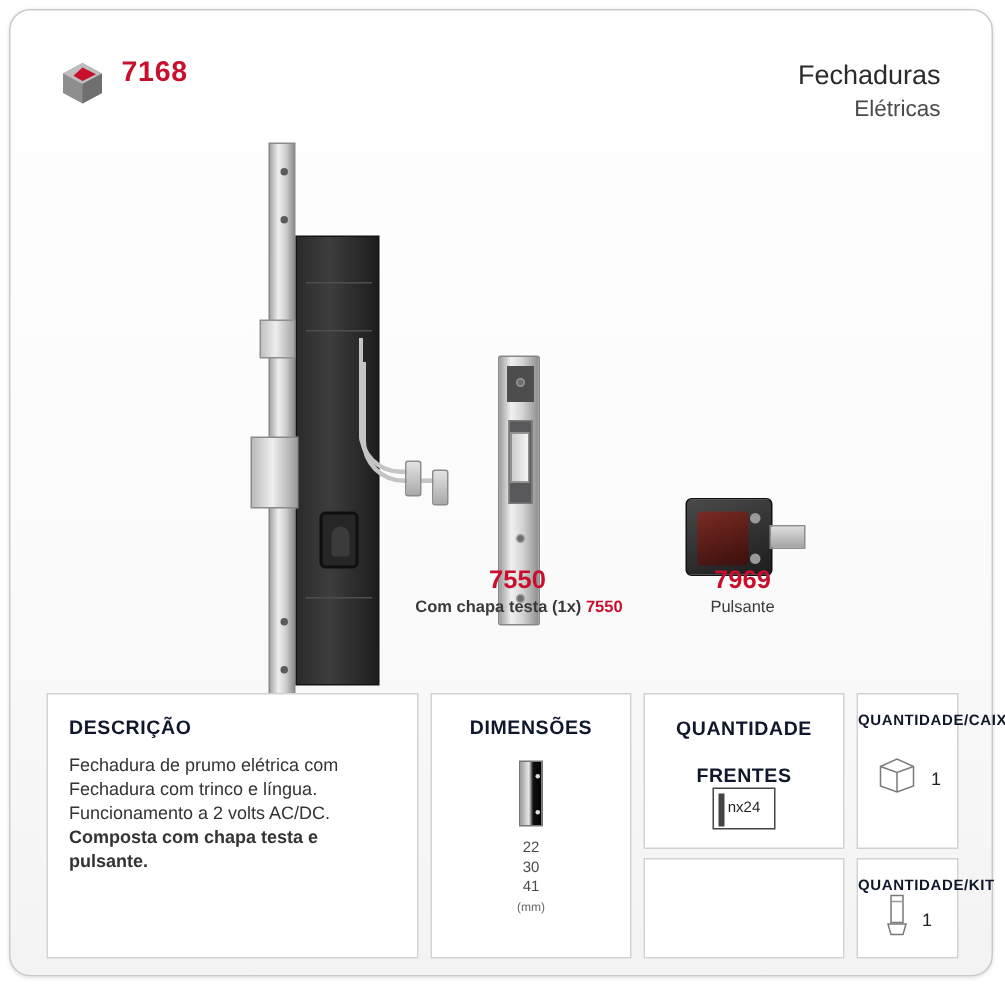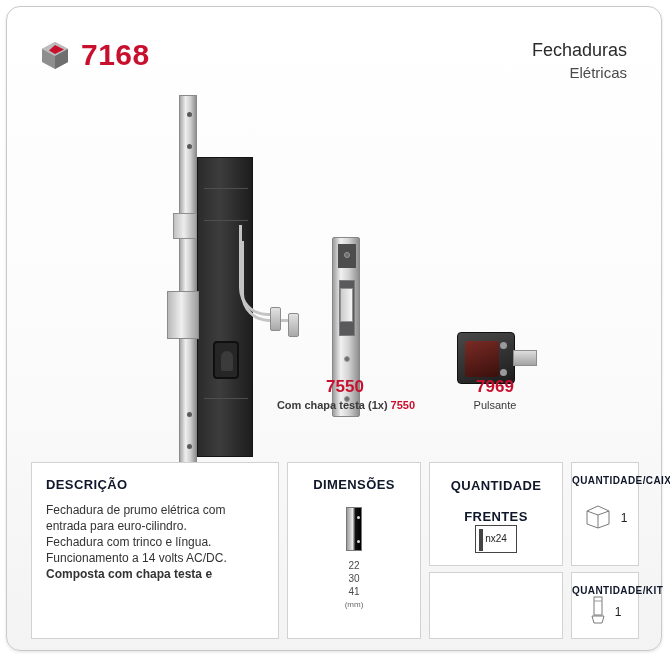--- a/index.html
+++ b/index.html
@@ -39,21 +39,21 @@
     position: absolute;
     left: 33px;
     top: 33px;
     width: 30px;
     height: 30px;
   }
   .ref-code {
     position: absolute;
     left: 74px;
     top: 31px;
-    font-size: 30px;
+    font-size: 19px;
     font-weight: bold;
     color: #c8102e;
     letter-spacing: 0.5px;
   }
   .fam-title {
     position: absolute;
     right: 34px;
     top: 33px;
     font-size: 18px;
     font-weight: normal;
@@ -486,24 +486,24 @@
     <div class="code-label" style="left:438px; top:290px; width:100px;">7969</div>
     <div class="caption" style="left:438px; top:312px; width:100px;">Pulsante</div>
   </div>
 
   <div class="panels">
 
     <div class="panel p-desc">
       <div class="panel-title">DESCRIÇÃO</div>
       <div class="desc-body">
         <div>Fechadura de prumo elétrica com</div>
-        <div>entrada para euro-cilindro.</div>
         <div>Fechadura com trinco e língua.</div>
-        <div>Funcionamento a 14 volts AC/DC.</div>
+        <div>Funcionamento a 2 volts AC/DC.</div>
         <div class="desc-strong">Composta com chapa testa e</div>
+        <div class="desc-strong">pulsante.</div>
       </div>
     </div>
 
     <div class="panel p-dim">
       <div class="panel-title">DIMENSÕES</div>
       <div class="dim-drawing">
         <div class="dot" style="top:8px"></div>
         <div class="dot" style="top:32px"></div>
       </div>
       <div class="dim-values">

